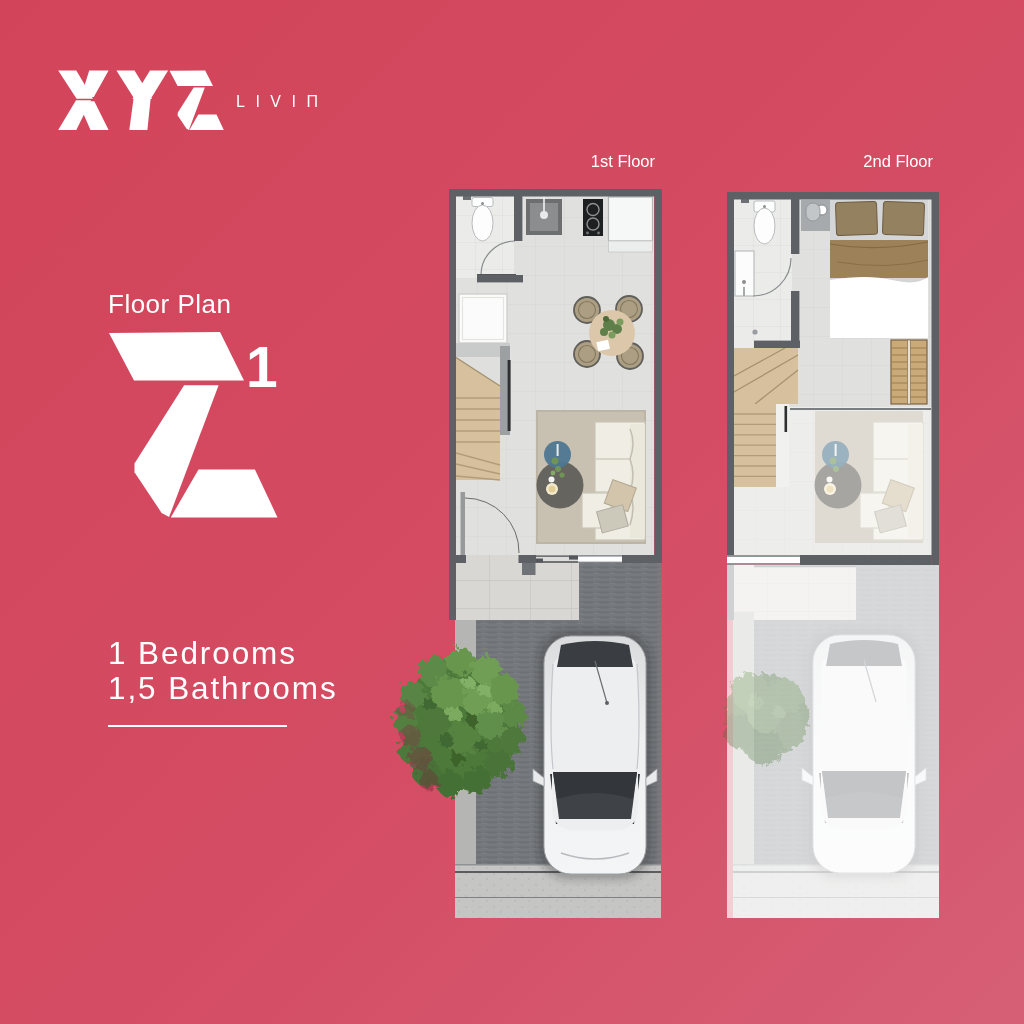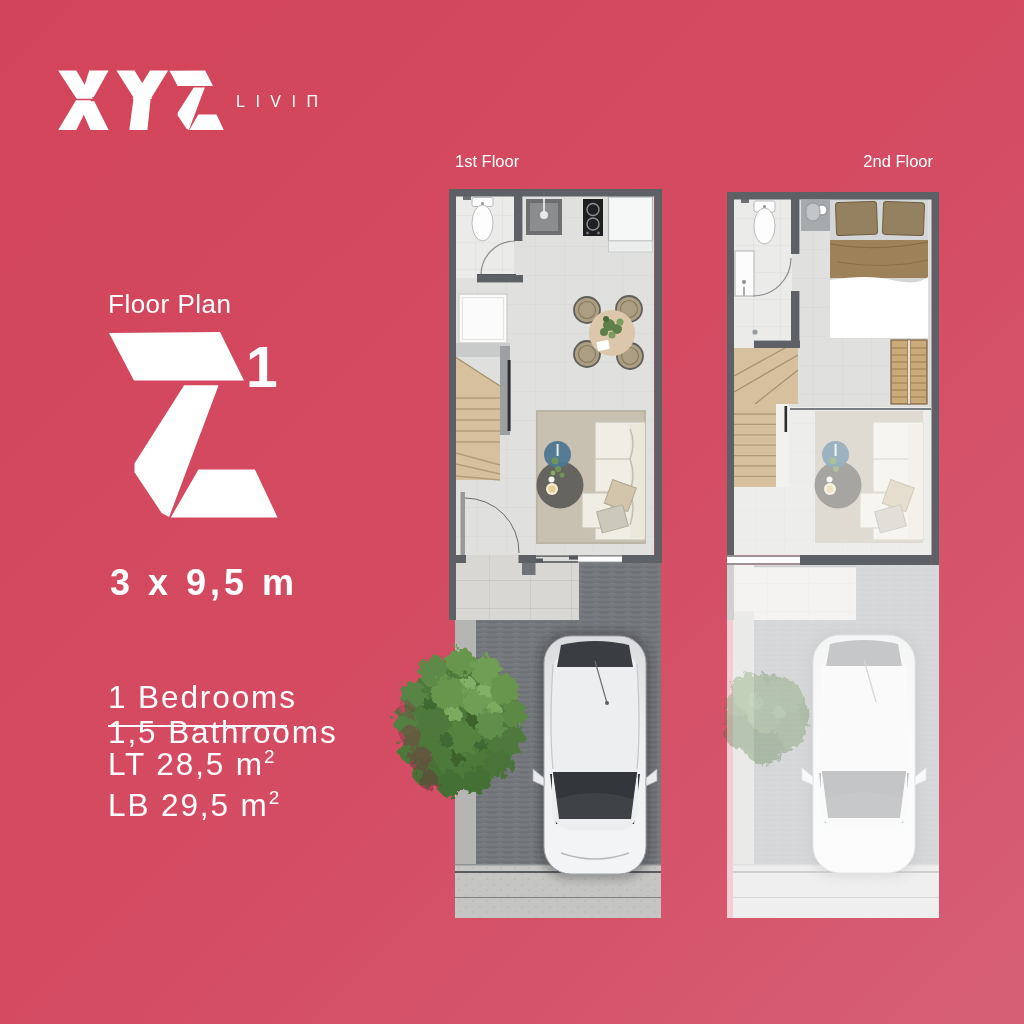--- a/index.html
+++ b/index.html
@@ -37,29 +37,27 @@
 
   <svg class="abs" style="left:100px;top:325px;" width="200" height="210" viewBox="100 325 200 210">
     <g fill="#ffffff">
       <polygon points="109,333 220,332 244,380.5 134,380.5"></polygon>
       <polygon points="184.1,385.2 218.6,385.2 169.1,517 161.6,512.9 134.5,472.2 134.5,463.6"></polygon>
       <polygon points="198.5,469.4 254.9,469.4 277.5,517.4 170.8,517.4"></polygon>
       <text x="246" y="387" fill="#ffffff" font-size="57" font-weight="bold">1</text>
     </g>
   </svg>
 
-  <div class="abs wht" style="left:110px;top:562px;font-size:36px;font-weight:bold;letter-spacing:4px;">3 x 9,5 m</div>
-
-  <div class="abs wht" style="left:108px;top:636px;font-size:31.5px;letter-spacing:1.9px;line-height:34.7px;margin-top:44px;">1 Bedrooms<br>1,5 Bathrooms</div>
+
+  <div class="abs wht" style="left:108px;top:636px;font-size:31.5px;letter-spacing:1.9px;line-height:34.7px;">1 Bedrooms<br>1,5 Bathrooms</div>
 
   <div class="abs" style="left:108px;top:725px;width:179px;height:2.2px;background:#ffffff;"></div>
 
-  <div class="abs wht" style="left:108px;top:740px;font-size:31.5px;letter-spacing:1.9px;line-height:34.3px;">LT 28,5 m<sup style="font-size:19px;">2</sup><br>LB 29,5 m<sup style="font-size:19px;">2</sup></div>
-
-  <div class="abs wht" style="left:455px;top:152px;width:200px;text-align:left;font-size:16.5px;">1st Floor</div>
+
+  <div class="abs wht" style="left:455px;top:152px;width:200px;text-align:right;font-size:16.5px;">1st Floor</div>
 
   <div class="abs wht" style="left:733px;top:152px;width:200px;text-align:right;font-size:16.5px;">2nd Floor</div>
 
   <svg class="abs" style="left:449px;top:189px;" width="213" height="729" viewBox="0 0 213 729">
     <defs>
       <pattern id="p1tile" width="29" height="29" patternUnits="userSpaceOnUse">
         <rect width="29" height="29" fill="#e0e0de"></rect>
         <path d="M29 0V29H0" fill="none" stroke="#d6d6d4" stroke-width="1"></path>
       </pattern>
       <pattern id="p1bath" width="27" height="27" patternUnits="userSpaceOnUse">

